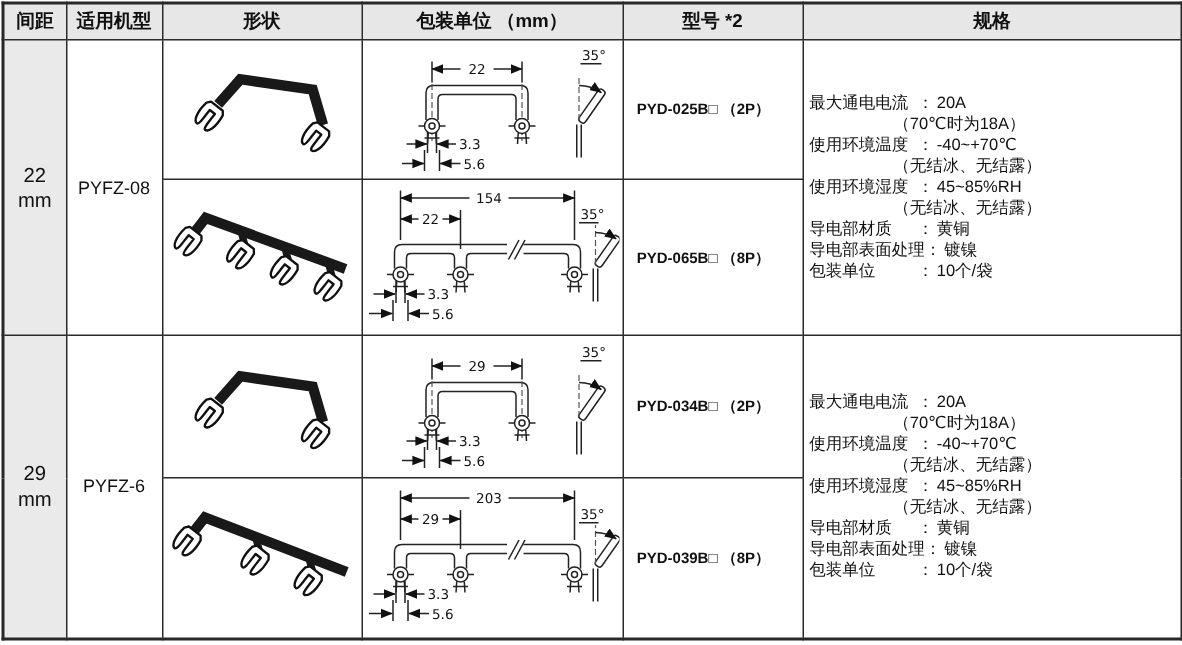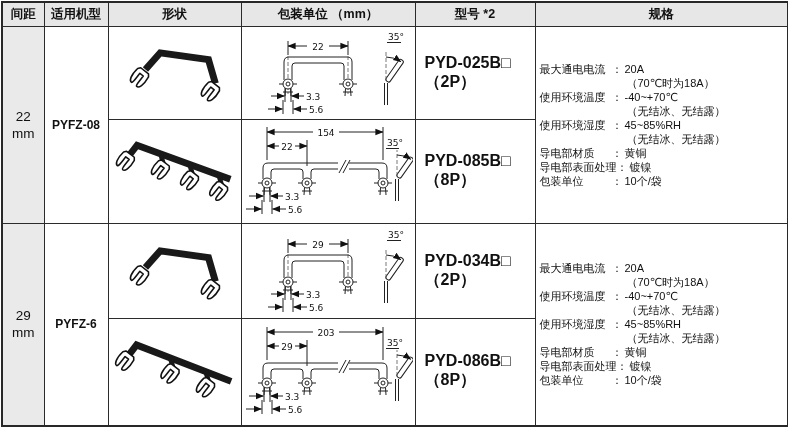--- a/index.html
+++ b/index.html
@@ -3,29 +3,29 @@
 <meta charset="utf-8">
 <style>
   html,body{margin:0;padding:0;background:#fff;}
   body{width:788px;height:430px;font-family:"Liberation Sans","DejaVu Sans",sans-serif;color:#111;}
   .page{padding:1px 0 0 1px;}
   table.spec-table{border-collapse:collapse;width:786px;table-layout:fixed;border:2px solid #282828;}
   th,td{border:1px solid #2b2b2b;padding:0;vertical-align:middle;}
   th{background:#e7e7e7;font-size:12.5px;font-weight:bold;height:23px;text-align:center;}
   tr.r1{height:93px;} tr.r2{height:104px;} tr.r3{height:95px;} tr.r4{height:107px;padding-left:35px;}
   td.pitch{background:#eaeaea;text-align:center;font-size:13.5px;line-height:17px;}
-  td.model{text-align:center;font-weight:bold;font-size:12px;}
+  td.model{text-align:center;font-weight:normal;font-size:12px;}
   td.shape,td.dims{text-align:center;background:#fff;}
   td.shape svg,td.dims svg{display:block;margin:0 auto;}
-  td.type{font-weight:bold;font-size:16px;padding-left:9px;background:#fff;}
+  td.type{font-weight:bold;font-size:10px;padding-left:9px;background:#fff;}
   td.specs{background:#fff;padding:4px 2px 4px 4px;font-size:11px;line-height:14px;}
   .spec-line{display:flex;white-space:nowrap;}
   .sl{flex:0 0 auto;min-width:72px;}
   .sc{flex:0 0 13px;}
-  .spec-note{margin-left:87px;white-space:nowrap;}
+  .spec-note{margin-left:56px;white-space:nowrap;}
   .spec-note:empty{display:none;}
   
   svg text{font-family:"DejaVu Sans","Liberation Sans",sans-serif;font-size:9px;fill:#111;}
   .thin{stroke:#222;stroke-width:1;fill:none;}
   .thinw{stroke:#222;stroke-width:1;fill:#fff;}
   .dim{stroke:#222;stroke-width:1;fill:none;}
   .cl{stroke:#555;stroke-width:0.8;stroke-dasharray:4 2;fill:none;}
   .lblbg{fill:#fff;stroke:none;}
   .bar{stroke:#191919;stroke-width:7;fill:none;stroke-linejoin:miter;}
   .bar2{stroke:#191919;stroke-width:5;}
@@ -204,21 +204,21 @@
         <path class="thin" d="M152.5,79 L152.5,57 M155.5,79 L155.5,57"></path>
         <g transform="rotate(35 154 57)">
                 <rect class="thinw" x="151.5" y="31" width="5" height="24" rx="2"></rect>
               </g>
         <line class="cl" x1="154" y1="54" x2="154" y2="28"></line>
         <path class="thin" d="M154,33 A24,24 0 0 1 167.8,37.3" marker-end="url(#ma)"></path>
         <line class="thin" x1="143" y1="26.5" x2="156" y2="26.5"></line>
         <text x="144" y="24">35°</text>
       </svg>
     </td>
-    <td class="type">PYD-085B□ （8P）</td>
+    <td class="type">PYD-065B□ （8P）</td>
   </tr>
 
   <tr class="r3">
     <td class="pitch" rowspan="2">
       <div>29</div>
       <div>mm</div>
     </td>
     <td class="model" rowspan="2">PYFZ-6</td>
     <td class="shape">
       <svg viewBox="0 0 133 92" width="131" height="91">
@@ -344,18 +344,18 @@
         <path class="thin" d="M152.5,79 L152.5,57 M155.5,79 L155.5,57"></path>
         <g transform="rotate(35 154 57)">
                 <rect class="thinw" x="151.5" y="31" width="5" height="24" rx="2"></rect>
               </g>
         <line class="cl" x1="154" y1="54" x2="154" y2="28"></line>
         <path class="thin" d="M154,33 A24,24 0 0 1 167.8,37.3" marker-end="url(#ma)"></path>
         <line class="thin" x1="143" y1="26.5" x2="156" y2="26.5"></line>
         <text x="144" y="24">35°</text>
       </svg>
     </td>
-    <td class="type">PYD-086B□ （8P）</td>
+    <td class="type">PYD-039B□ （8P）</td>
   </tr>
 
   </tbody>
 </table>
 </div>
 
 </body></html>

